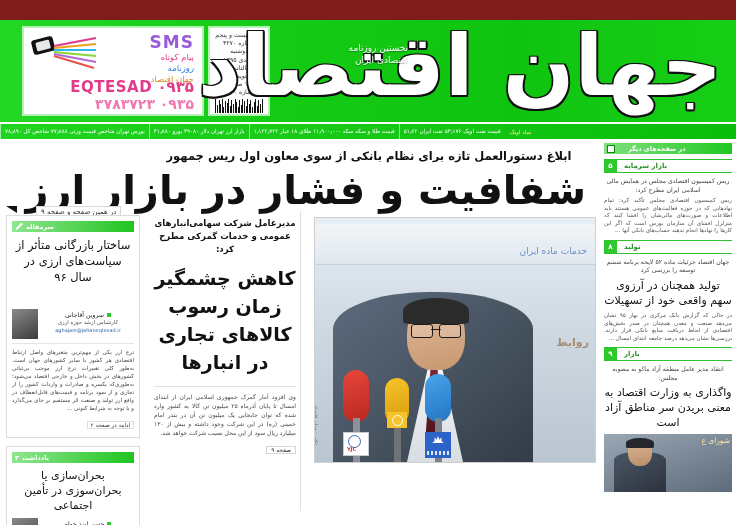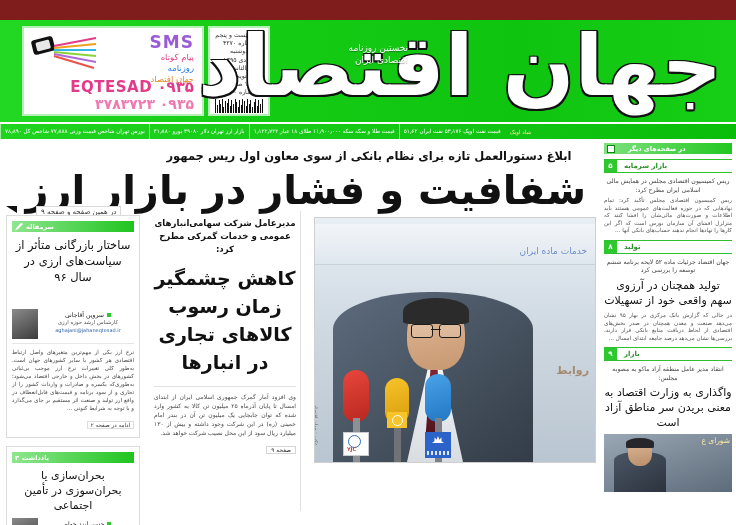--- a/index.html
+++ b/index.html
@@ -476,21 +476,21 @@
       </div>
     </div>
 
     <div class="center">
 
       <div class="photo-wrap">
         <div class="ph-bg"></div>
         <div class="ph-banner">
           <div class="t2">خدمات ماده ایران</div>
         </div>
-        <div style="position:absolute;right:6px;top:118px;font-size:11px;color:#8f5b2a;opacity:.6;font-weight:bold;margin-top:28px;">روابط</div>
+        <div style="position:absolute;right:6px;top:118px;font-size:11px;color:#8f5b2a;opacity:.6;font-weight:bold;">روابط</div>
 
         <div class="ph-suit"></div>
         <div class="ph-shirt"></div>
         <div class="ph-tie"></div>
         <div class="ph-head"></div>
         <div class="ph-hair"></div>
         <div class="ph-glass">
           <i class="a"></i>
             <span class="br"></span>
             <i class="b"></i>

